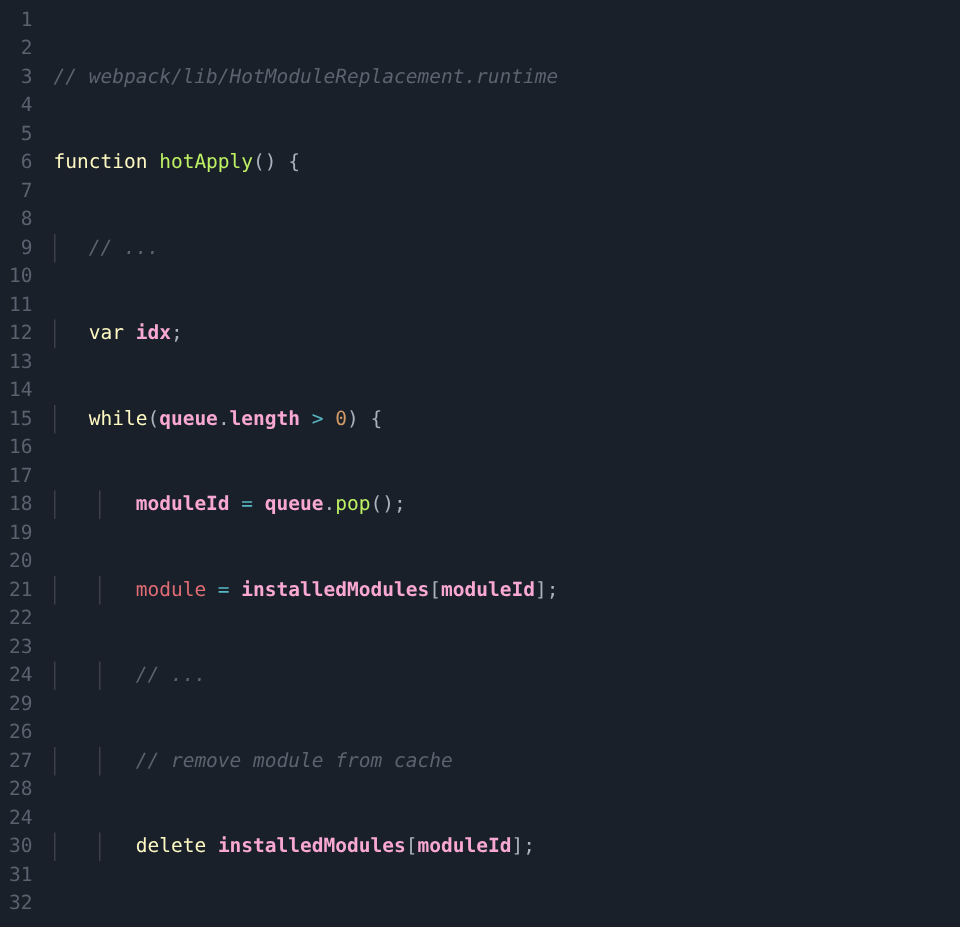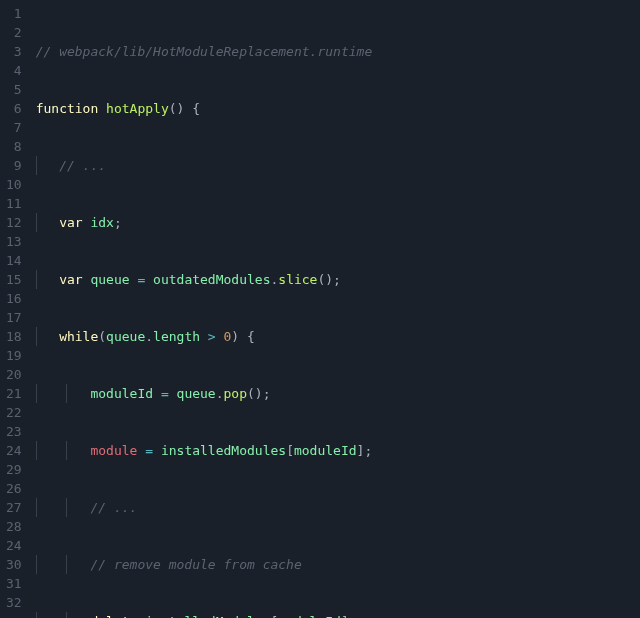--- a/index.html
+++ b/index.html
@@ -37,21 +37,21 @@
   .indent-guide {
     position: absolute;
     top: 0;
     bottom: 0;
     width: 1px;
     background: #3a3f4b;
   }
   .tok-comment { color: #5c6370; font-style: italic; }
   .tok-keyword { color: #fef9c3; }
   .tok-func { color: #bef264; }
-  .tok-ident { color: #86efac; }
+  .tok-ident { color: #f9a8d4; font-weight: bold; }
   .tok-ident-it { color: #e06c75; }
   .tok-num { color: #d19a66; }
   .tok-op { color: #56b6c2; }
   .tok-punct { color: #abb2bf; }
 </style>
 </head>
 <body>
 
 <div class="editor">
   <div class="gutter">
@@ -86,21 +86,20 @@
     <div>24</div>
     <div>30</div>
     <div>31</div>
     <div>32</div>
   </div>
   <div class="code">
     <div class="line"><span class="tok-comment">// webpack/lib/HotModuleReplacement.runtime</span></div>
     <div class="line"><span class="tok-keyword">function</span> <span class="tok-func">hotApply</span><span class="tok-punct">()</span><span class="tok-punct"> {</span></div>
     <div class="line"><span class="indent-guide" style="left:0px"></span>   <span class="tok-comment">// ...</span></div>
     <div class="line"><span class="indent-guide" style="left:0px"></span>   <span class="tok-keyword">var</span> <span class="tok-ident">idx</span><span class="tok-punct">;</span></div>
-    <div class="line"><span class="indent-guide" style="left:0px"></span>   <span class="tok-keyword">var</span> <span class="tok-ident">queue</span><span class="tok-op"> = </span><span class="tok-ident">outdatedModules</span><span class="tok-punct">.</span><span class="tok-func">slice</span><span class="tok-punct">();</span></div>
     <div class="line"><span class="indent-guide" style="left:0px"></span>   <span class="tok-keyword">while</span><span class="tok-punct">(</span><span class="tok-ident">queue</span><span class="tok-punct">.</span><span class="tok-ident">length</span><span class="tok-op"> &gt; </span><span class="tok-num">0</span><span class="tok-punct">) {</span></div>
     <div class="line"><span class="indent-guide" style="left:0px"></span><span class="indent-guide" style="left:30px"></span>       <span class="tok-ident">moduleId</span><span class="tok-op"> = </span><span class="tok-ident">queue</span><span class="tok-punct">.</span><span class="tok-func">pop</span><span class="tok-punct">();</span></div>
     <div class="line"><span class="indent-guide" style="left:0px"></span><span class="indent-guide" style="left:30px"></span>       <span class="tok-ident-it">module</span><span class="tok-op"> = </span><span class="tok-ident">installedModules</span><span class="tok-punct">[</span><span class="tok-ident">moduleId</span><span class="tok-punct">];</span></div>
     <div class="line"><span class="indent-guide" style="left:0px"></span><span class="indent-guide" style="left:30px"></span>       <span class="tok-comment">// ...</span></div>
     <div class="line"><span class="indent-guide" style="left:0px"></span><span class="indent-guide" style="left:30px"></span>       <span class="tok-comment">// remove module from cache</span></div>
     <div class="line"><span class="indent-guide" style="left:0px"></span><span class="indent-guide" style="left:30px"></span>       <span class="tok-keyword">delete</span> <span class="tok-ident">installedModules</span><span class="tok-punct">[</span><span class="tok-ident">moduleId</span><span class="tok-punct">];</span></div>
     
     
     
     

